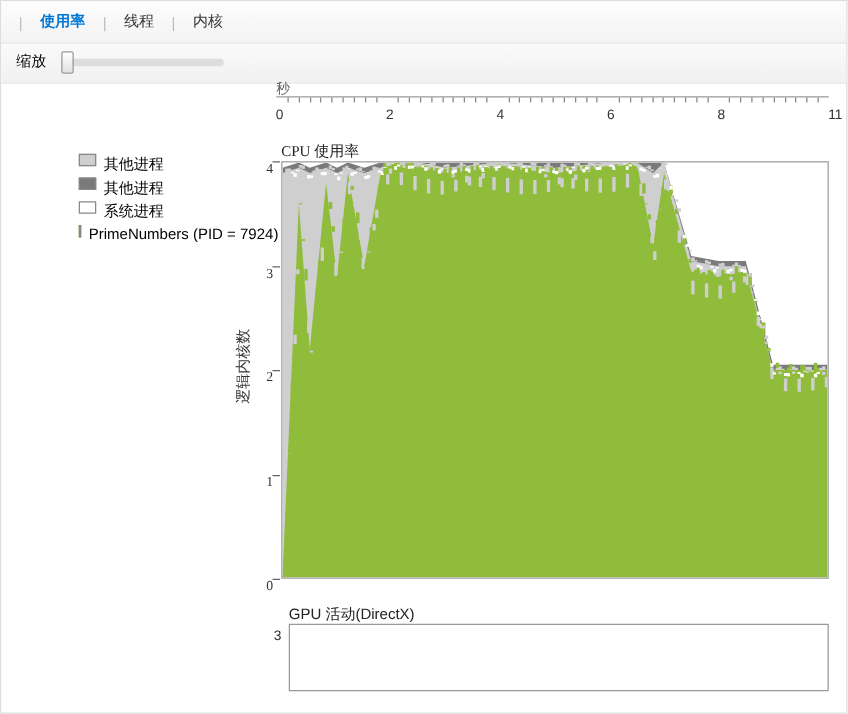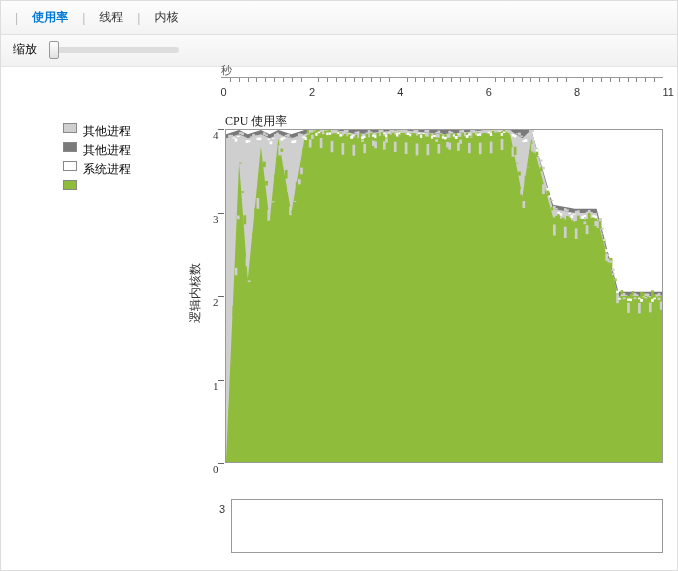--- a/index.html
+++ b/index.html
@@ -67,20 +67,21 @@
       <div class="legend-item">
         <span class="swatch" style="background:#7a7a7a"></span>
         <span>其他进程</span>
       </div>
       <div class="legend-item">
         <span class="swatch" style="background:#ffffff"></span>
         <span>系统进程</span>
       </div>
       <div class="legend-item">
         <span class="swatch" style="background:#8fbc3a"></span>
+        <span>PrimeNumbers (PID = 7924)</span>
       </div>
     </div>
   <div class="charts">
 
     <div class="time-label">秒</div>
     <div class="time-axis" id="time-axis">
         <div class="tick-group" style="left: calc(0% - 0.5px);">
           <div class="tick-major"></div>
           <div class="tick-label">0</div>
         </div>
@@ -572,20 +573,21 @@
               <rect x="425.7" width="2.65" y="168.62372422563368" height="2.4355863384505367" fill="#cfcfcf"></rect>
               <rect x="425.7" width="2.65" y="164.07364807230383" height="2.9263519276961785" fill="#cfcfcf"></rect>
               <rect x="427.85" width="2.65" y="172.53086577727734" height="8.296298665916032" fill="#cfcfcf"></rect>
               <rect x="427.85" width="2.65" y="166.50554775887875" height="0.49445224112124586" fill="#cfcfcf"></rect>
             </g>
           </svg>
       </div>
     </div>
 
     <div class="gpu-section">
+      <div class="chart-title" style="margin-left:10px;">GPU 活动(DirectX)</div>
       <div id="gpu-yticks">
           <span class="ytick" style="top: 14px; left: -2px; position: absolute;">3</span>
         </div>
       <div class="chart-box gpu-box">
         <svg class="chart-svg" id="gpu-svg" viewBox="0 0 430 54" preserveAspectRatio="none"></svg>
       </div>
     </div>
 
   </div>
 </div>

